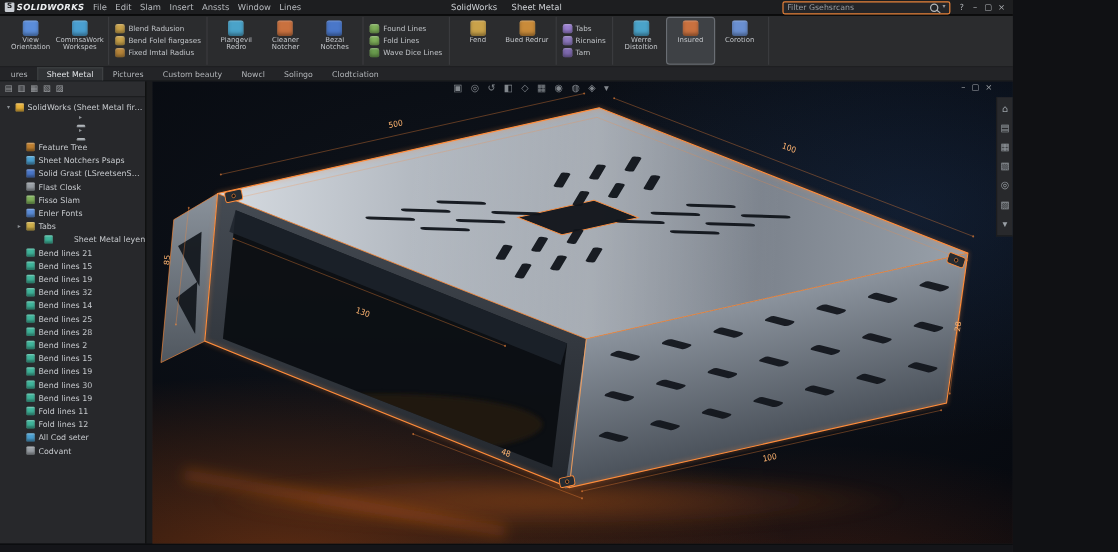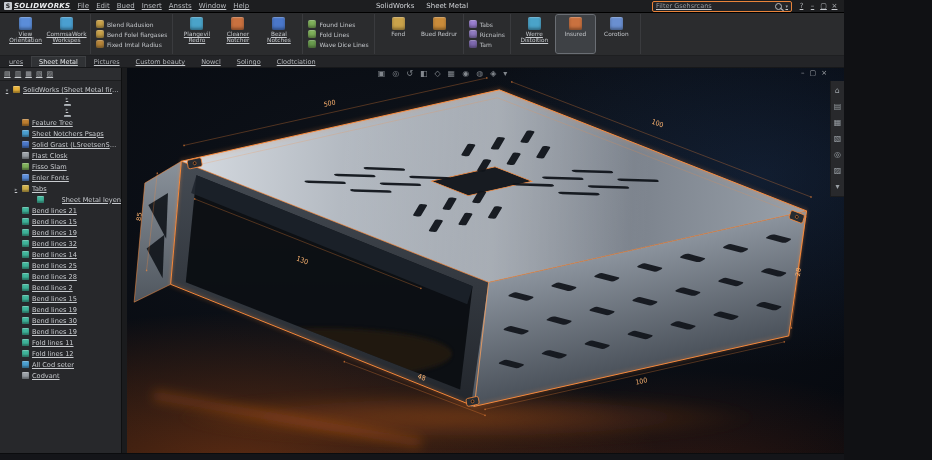--- a/index.html
+++ b/index.html
@@ -1,17 +1,17 @@
 <!DOCTYPE html>
 <html><head>
 <meta charset="utf-8">
 <style>
   html,body{margin:0;padding:0;background:#101114;}
   body{width:932px;height:460px;overflow:hidden;font-family:"DejaVu Sans",sans-serif;color:#c9ccd0;-webkit-font-smoothing:antialiased;}
-  .app{position:relative;width:844px;height:460px;background:#232427;display:flex;flex-direction:column;text-decoration:underline;}
+  .app{position:relative;width:844px;height:460px;background:#232427;display:flex;flex-direction:column;}
 
   
   .titlebar{height:12px;background:#1d1e20;border-bottom:1px solid #000;display:flex;align-items:center;gap:7px;padding:0 4px;font-size:7px;position:relative;flex:none;}
   .logo{display:flex;align-items:center;gap:2px;flex:none;}
   .logo-mark{width:8px;height:8px;background:#c8ccd2;color:#1d1e20;font-weight:bold;font-size:6px;line-height:8px;text-align:center;border-radius:1px;}
   .logo-text{font-weight:bold;color:#eceef0;letter-spacing:.3px;font-size:7px;font-style:italic;}
   .menus{display:flex;gap:7px;color:#b6b9bd;}
   .menu{cursor:default;}
   .tb-title{position:absolute;left:50%;transform:translateX(-50%);display:flex;gap:12px;color:#cfd2d6;}
   .tb-right{margin-left:auto;display:flex;align-items:center;gap:4px;}
@@ -71,25 +71,25 @@
 
   <header class="titlebar">
     <div class="logo">
       <span class="logo-mark">S</span>
       <span class="logo-text">SOLIDWORKS</span>
     </div>
     <nav class="menus">
 
     <span class="menu">File</span>
         <span class="menu">Edit</span>
-        <span class="menu">Bued</span>
+        <span class="menu">Slam</span>
         <span class="menu">Insert</span>
         <span class="menu">Anssts</span>
         <span class="menu">Window</span>
-        <span class="menu">Help</span>
+        <span class="menu">Lines</span>
       </nav>
     <div class="tb-title">
       <span>SolidWorks</span>
       <span>Sheet Metal</span>
     </div>
     <div class="tb-right">
       <div class="search">
         <span class="search-text">Filter Gsehsrcans</span>
         <span class="mag-icon"></span>
         <span style="font-size:5px;color:#9a9da1">▾</span>

